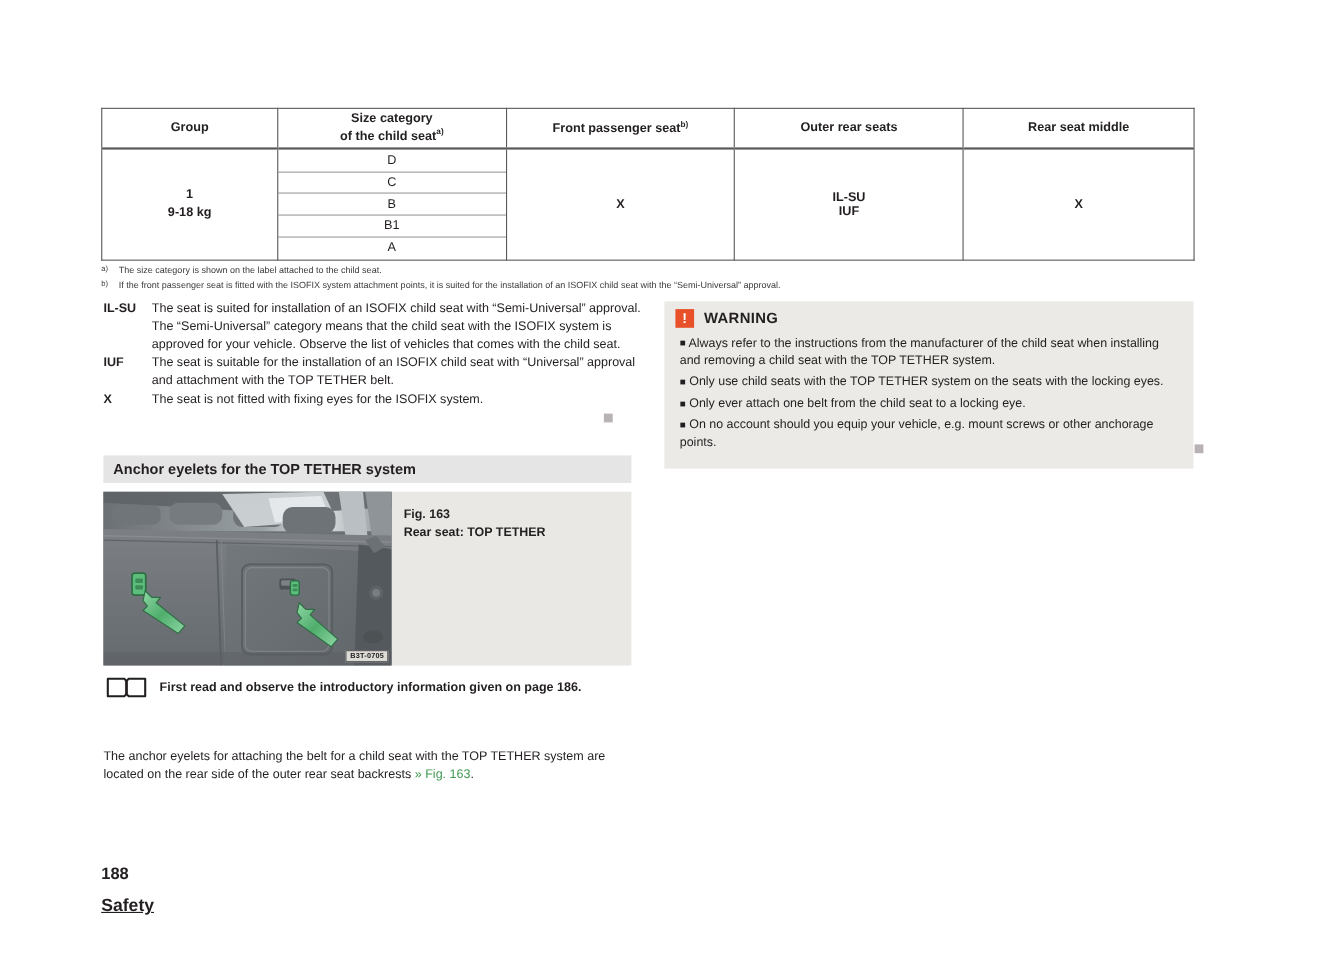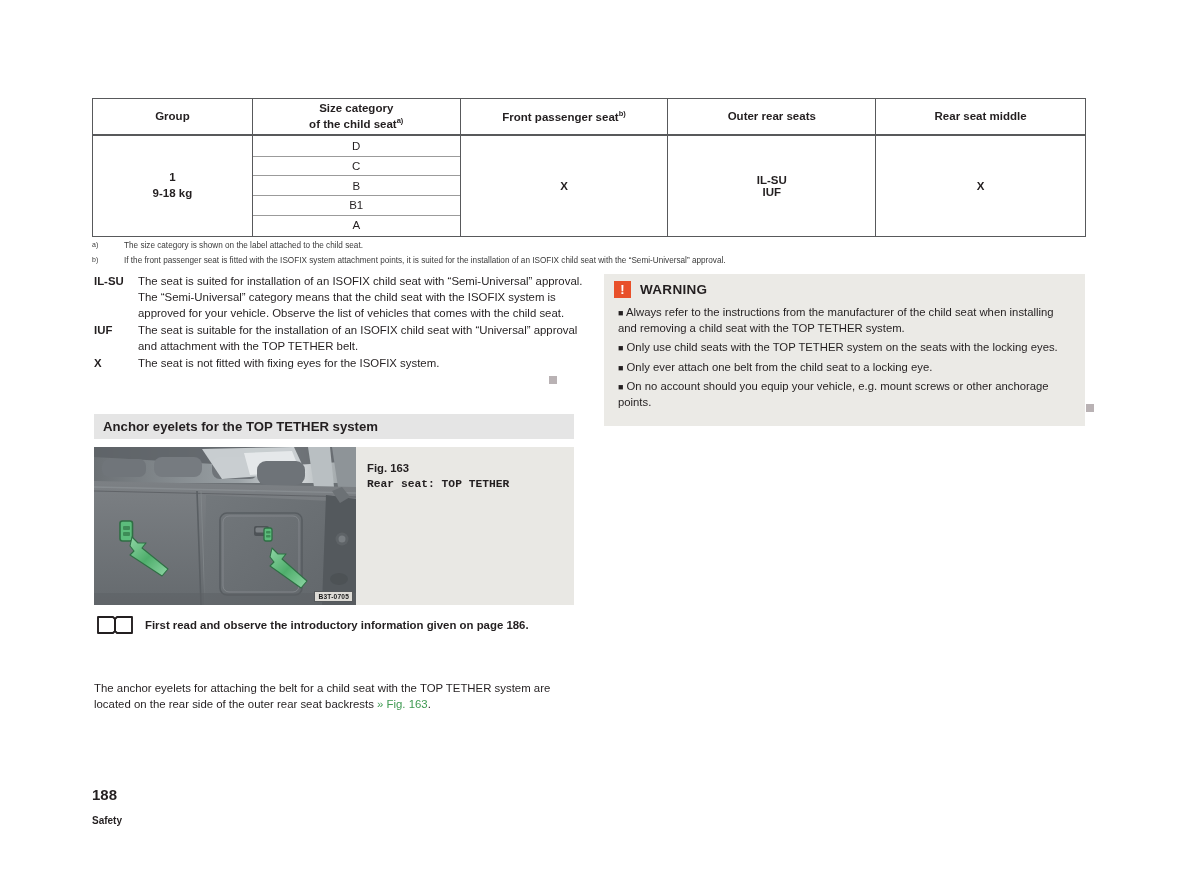--- a/index.html
+++ b/index.html
@@ -62,21 +62,21 @@
 
   
   .footnotes {
     position: absolute;
     left: 92px; top: 240px;
     width: 1000px;
     font-size: 8.2px;
     line-height: 1.55;
     color: #3a3a3a;
   }
-  .footnotes .fnrow { display: flex; gap: 20px; }
+  .footnotes .fnrow { display: flex; gap: 4px; }
   .footnotes .fnmark { width: 12px; flex: 0 0 12px; }
   .footnotes .fnmark i { font-style: normal; font-size: 7px; vertical-align: super; }
 
   
   .legend {
     position: absolute;
     left: 94px; top: 274px;
     width: 490px;
     font-size: 11.4px;
     line-height: 1.40;
@@ -150,21 +150,21 @@
     border: 1px solid #55585b;
     font-family: "Liberation Sans", sans-serif;
   }
   .fig-caption {
     position: absolute;
     left: 273px; top: 13px;
     font-size: 11.3px;
     line-height: 1.45;
   }
   .fig-caption .fig-num { font-weight: bold; }
-  .fig-caption .fig-title { font-weight: bold; font-family: Liberation Mono, monospace; }
+  .fig-caption .fig-title { font-weight: bold; }
 
   
   .readnote {
     position: absolute;
     left: 96px; top: 614px;
     width: 500px;
     display: flex; align-items: center; gap: 11px;
   }
   .book-icon { flex: 0 0 38px; height: 22px; }
   .readnote-text { font-size: 11.4px; font-weight: bold; }
@@ -190,21 +190,21 @@
   .margin-sq.a { left: 549px; top: 376px; }
   .margin-sq.b { left: 1086px; top: 404px; }
 
   
   .footer {
     position: absolute;
     left: 92px; top: 786px;
     display: flex; align-items: baseline; gap: 12px; flex-direction: column;
   }
   .footer .pagenum { font-size: 15px; font-weight: bold; }
-  .footer .chapter { font-size: 10px; font-weight: bold; }
+  .footer .chapter { font-size: 16px; font-weight: bold; text-decoration: underline; }
 </style>
 </head>
 <body>
 
 <div class="page">
 
   <table class="isofix-table">
     <thead>
       <tr>
         <th class="col-group">

